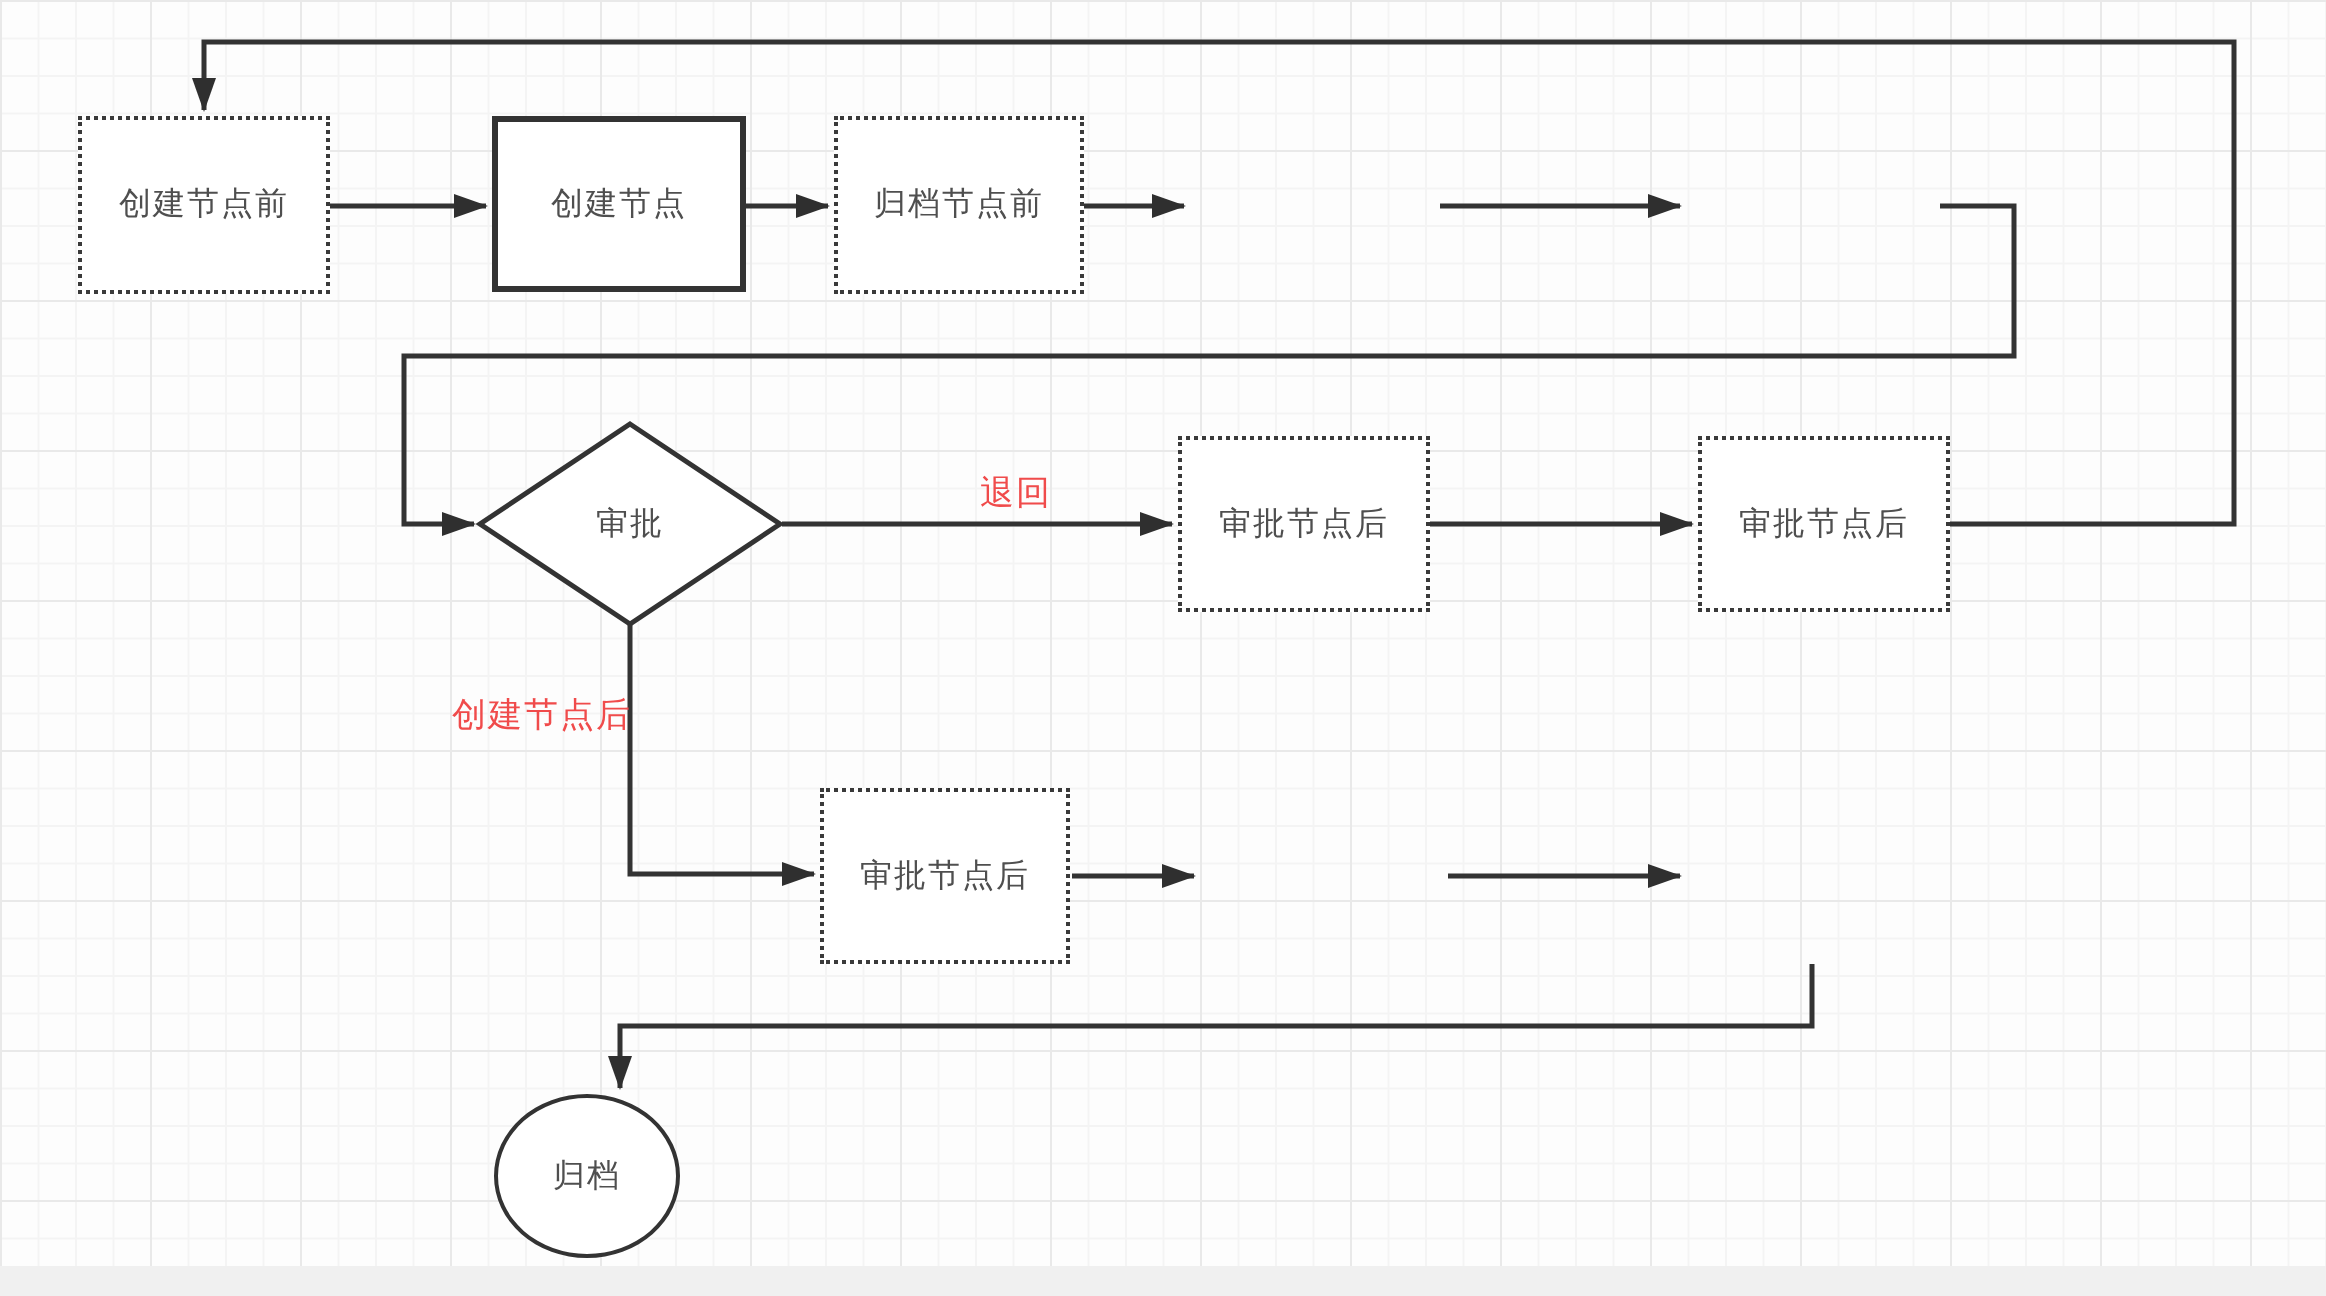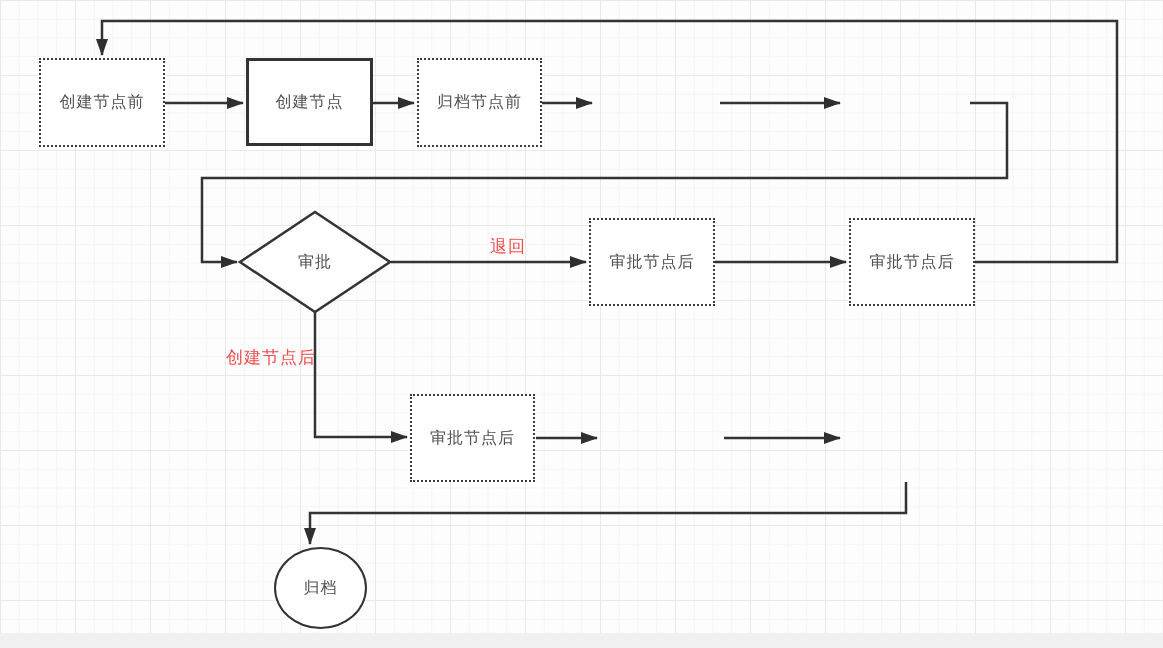--- a/index.html
+++ b/index.html
@@ -114,21 +114,21 @@
     <span>审批节点后</span>
   </div>
   <div class="node dotted" style="left:849px; top:218px; width:126px; height:88px">
     <span>审批节点后</span>
   </div>
 
   <div class="node dotted" style="left:410px; top:394px; width:125px; height:88px">
     <span>审批节点后</span>
   </div>
 
-  <div class="node circle" style="left:274px; top:547px; width:93px; height:82px">
+  <div class="node circle" style="left:247px; top:547px; width:93px; height:82px">
     <span>归档</span>
   </div>
 
   <div class="edge-label" style="left:426px; top:235px; width:100px">退回</div>
   <div class="edge-label" style="left:216px; top:346px; width:100px">创建节点后</div>
 
   <div class="bottom-bar"></div>
 </div>
 
 </body></html>

